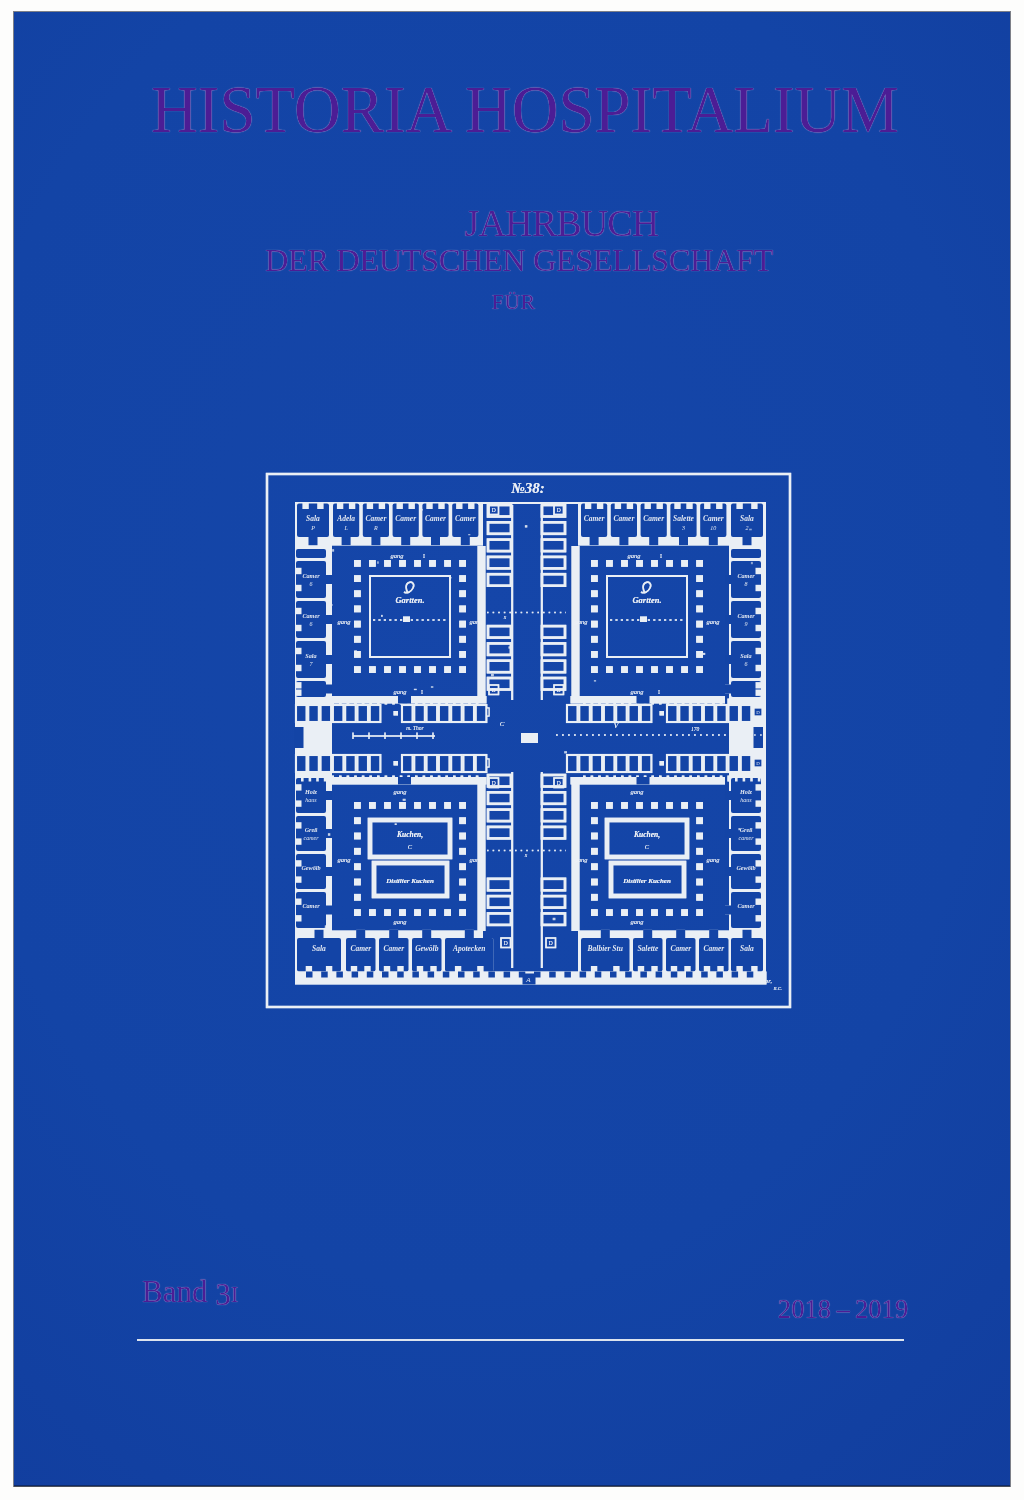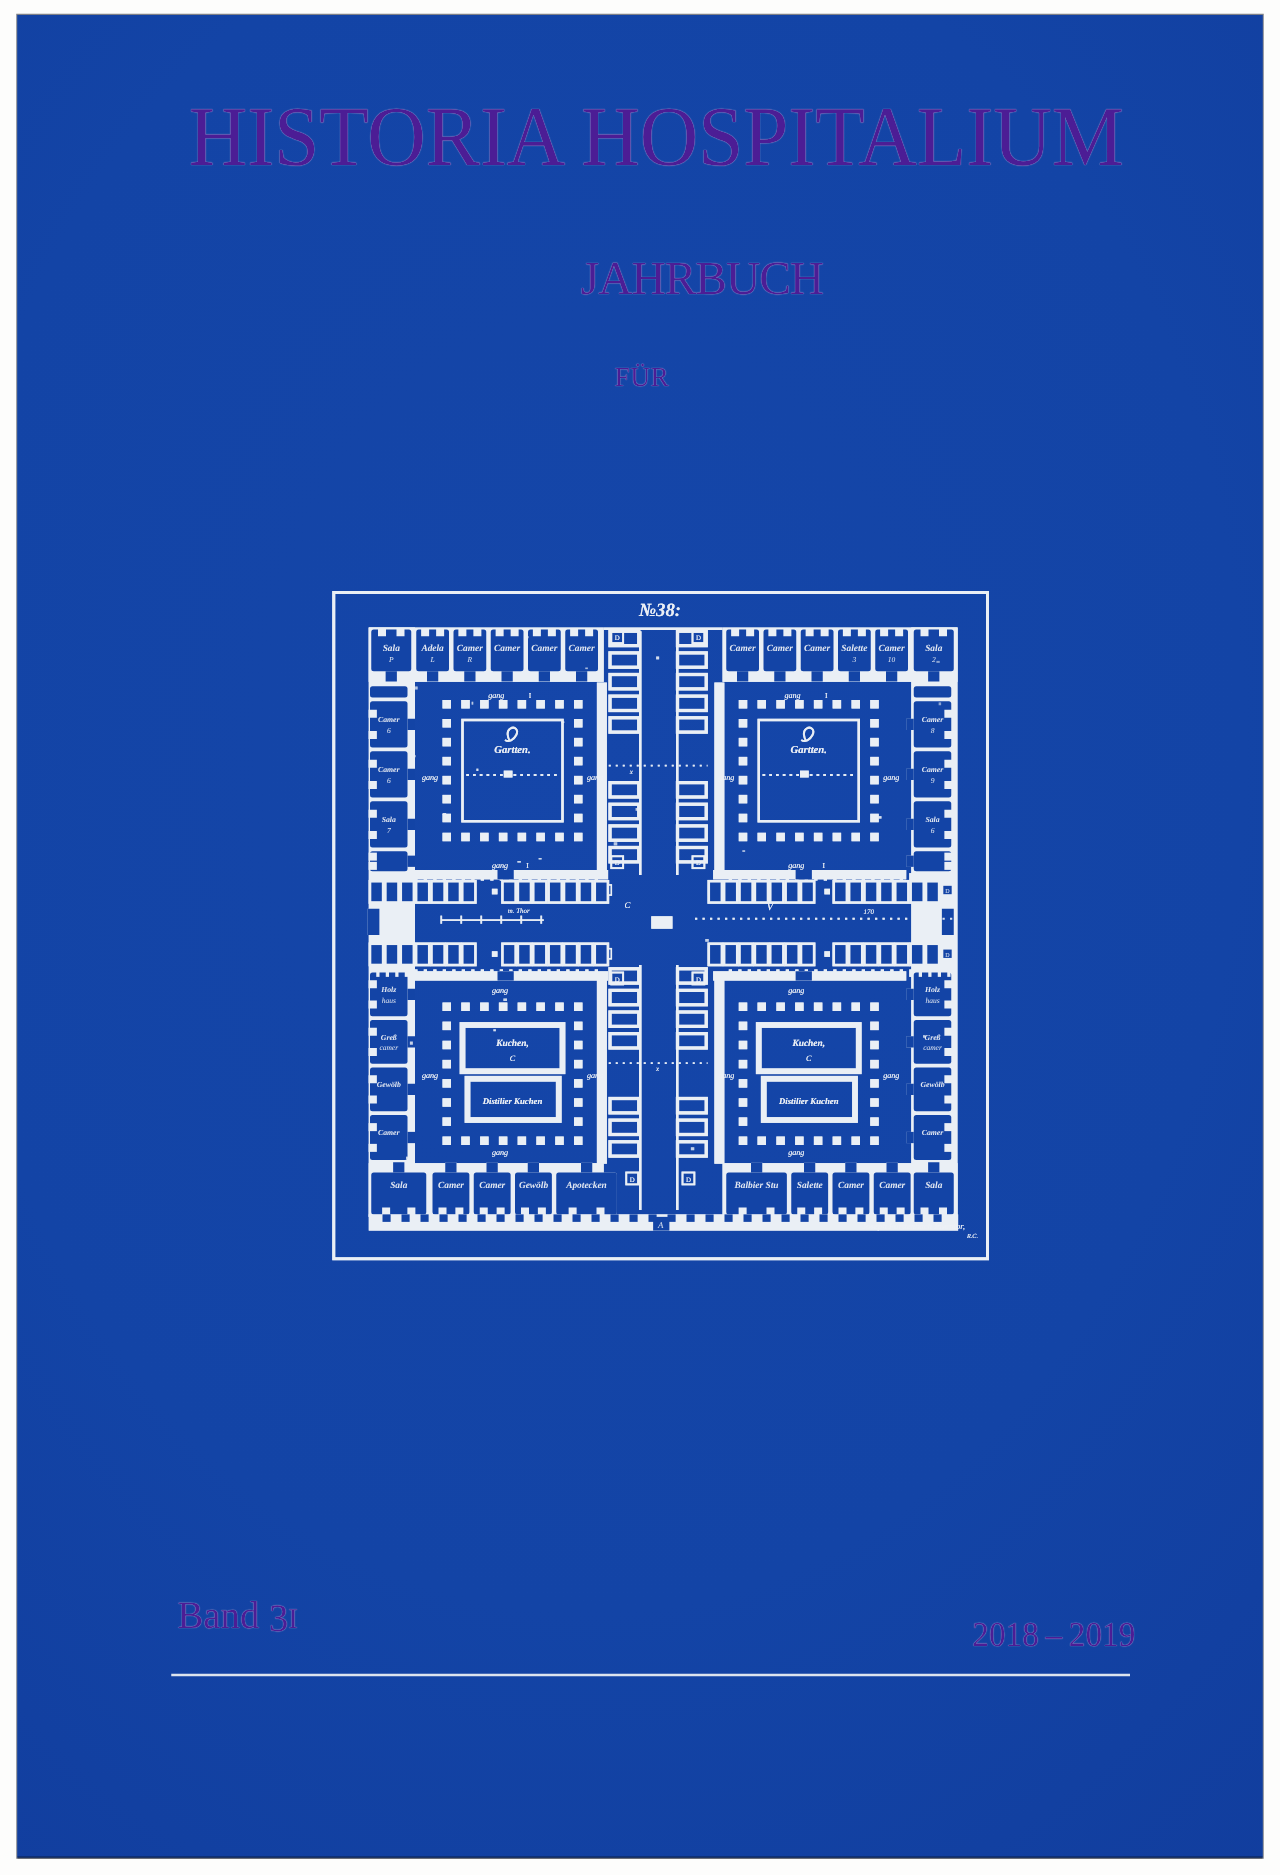--- a/index.html
+++ b/index.html
@@ -8,20 +8,21 @@
  background-color:#1344a6;
  box-shadow:0 0 0 1px rgba(20,25,40,.55);}
 .t{position:absolute;color:#4c1d95;white-space:nowrap;text-shadow:0 0 0.8px rgba(238,243,250,.85)}
 </style></head>
 <body>
 <div id="page">
 <div id="cover"></div>
 <div style="position:absolute;left:14px;top:1484.5px;width:996px;height:2.5px;background:rgba(12,18,35,.45)"></div>
 <div class="t" style="left:525px;top:75.0px;transform:translateX(-50%);font-size:68px;line-height:68px;"><span style="display:inline-block;transform:scaleX(0.953)">HISTORIA HOSPITALIUM</span></div>
 <div class="t" style="left:517.5px;top:207.0px;transform:translateX(-50%);font-size:38px;line-height:32.5px;letter-spacing:-0.84px;margin-left:44px;">JAHRBUCH</div>
+<div class="t" style="left:519.0px;top:244.2px;transform:translateX(-50%);font-size:32.5px;line-height:32.5px;letter-spacing:-0.47px;">DER DEUTSCHEN GESELLSCHAFT</div>
 <div class="t" style="left:513.5px;top:286px;transform:translateX(-50%);font-size:22px;line-height:32.5px;letter-spacing:0.35px;text-align:right;">FÜR</div>
 <svg width="527" height="537" viewBox="0 0 527 537" style="position:absolute;left:265px;top:472px;filter:blur(0.33px) drop-shadow(0 0 0.55px rgba(232,238,246,0.85))">
       <rect x="2.0" y="2.0" width="523.0" height="533.0" fill="none" stroke="#eaeff5" stroke-width="2.4"></rect>
 <rect x="30.0" y="30.0" width="188.0" height="43.5" fill="#eaeff5"></rect>
 <rect x="218.0" y="30.0" width="95.0" height="2.0" fill="#eaeff5"></rect>
 <rect x="313.0" y="30.0" width="188.0" height="43.5" fill="#eaeff5"></rect>
 <rect x="30.0" y="458.5" width="188.0" height="43.0" fill="#eaeff5"></rect>
 <rect x="313.0" y="458.5" width="188.0" height="43.0" fill="#eaeff5"></rect>
 <rect x="30.0" y="30.0" width="37.0" height="471.5" fill="#eaeff5"></rect>
 <rect x="464.0" y="30.0" width="37.0" height="471.5" fill="#eaeff5"></rect>

